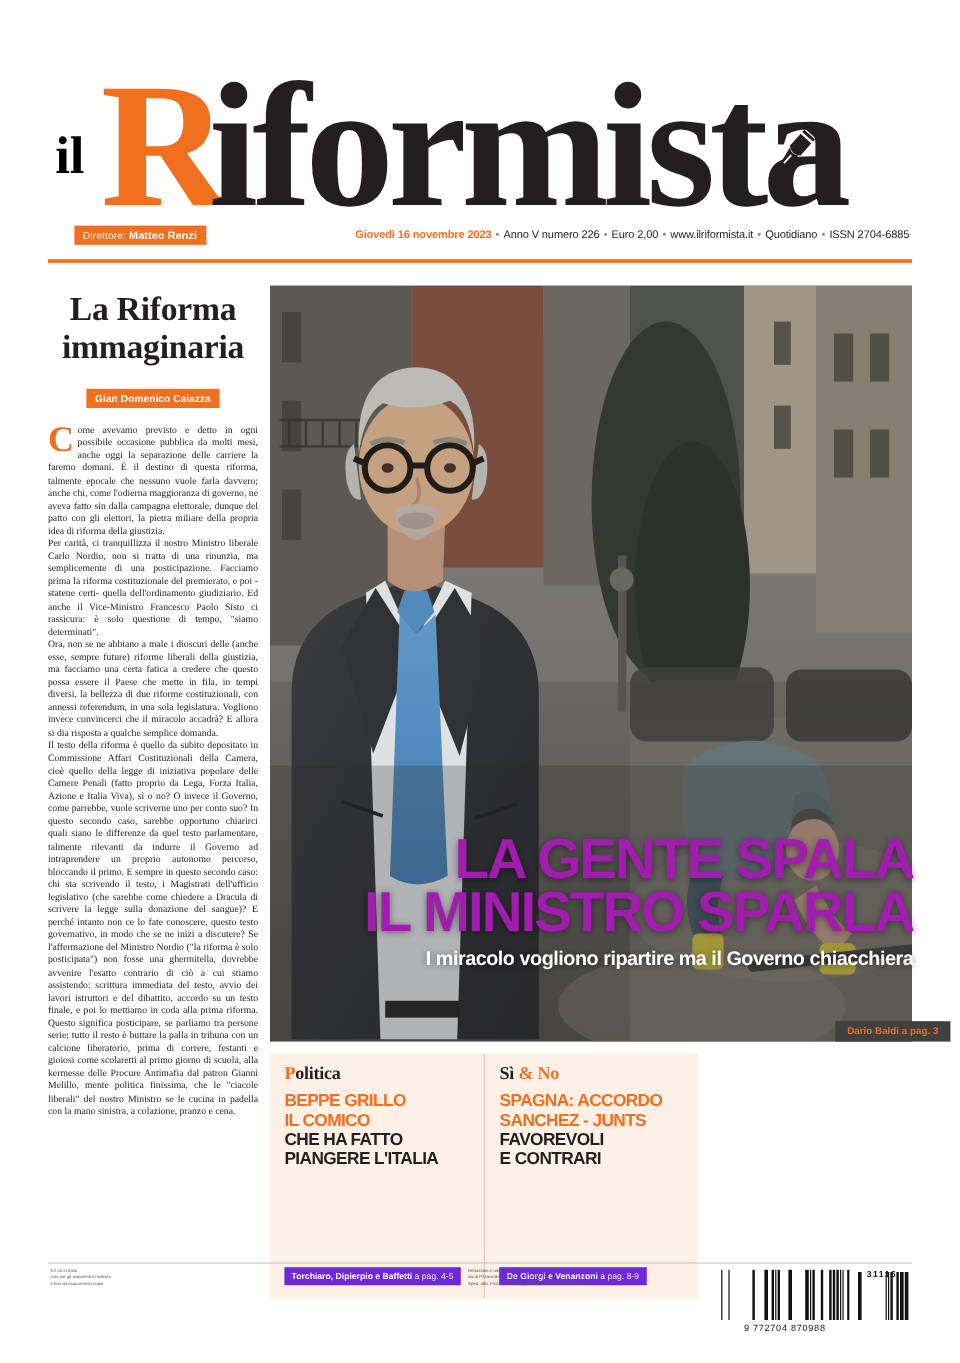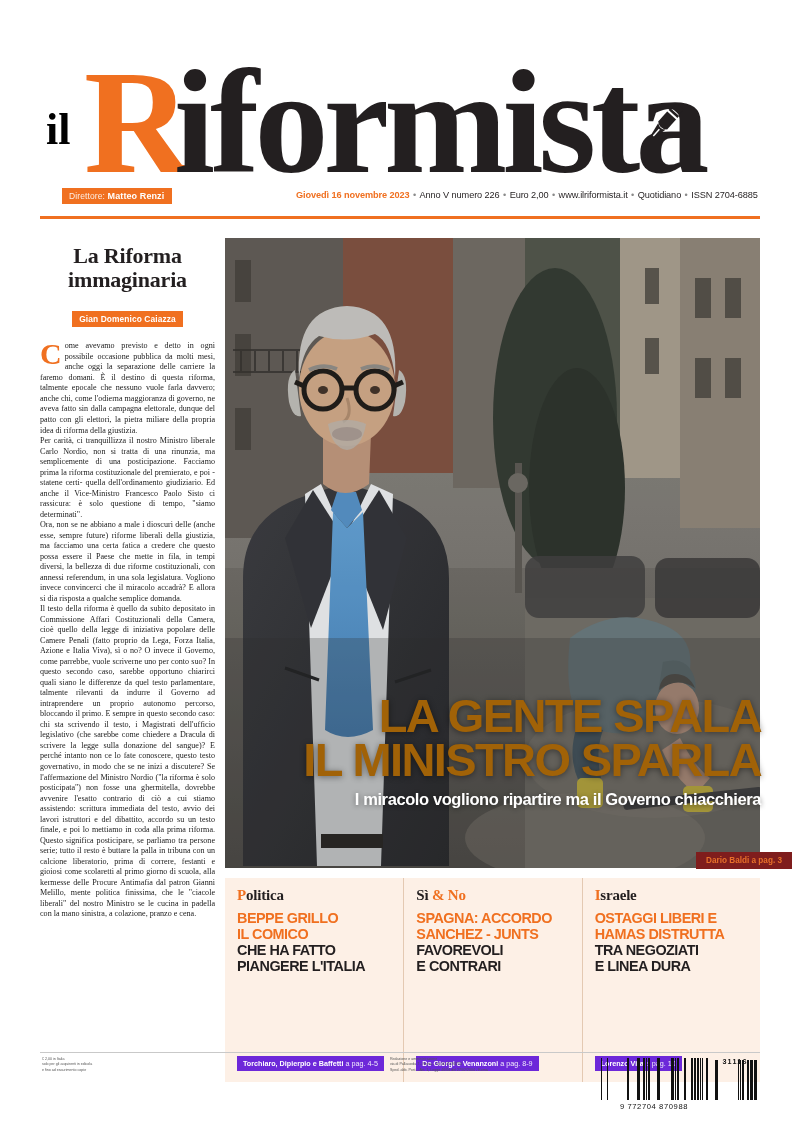--- a/index.html
+++ b/index.html
@@ -52,21 +52,21 @@
   .dateline .sep{color:#8a8a8a;padding:0 1px;}
 
   .rule-orange{
     position:absolute;left:40px;top:216px;width:720px;height:3px;background:#f07020;
   }
 
   
   .editorial{position:absolute;left:40px;top:238px;width:175px;}
   .ed-title{
     font-family:"Liberation Serif",serif;
-    font-weight:700;font-size:22px;line-height:1.1;
+    font-weight:700;font-size:28px;line-height:1.1;
     color:#231f20;text-align:center;letter-spacing:-.2px;
     margin:6px 0 0 0;
   }
   .ed-author-wrap{text-align:center;margin-top:16px;}
   .ed-author{
     display:inline-block;background:#f07020;color:#fff;
     font-family:"Liberation Sans",sans-serif;
     font-size:8.4px;font-weight:700;padding:3px 7px;letter-spacing:.1px;
   }
   .ed-body{
@@ -95,36 +95,36 @@
     font-size:3.6px;line-height:1.5;color:#555;
   }
 
   
   .photo-block{position:absolute;left:225px;top:238px;width:535px;height:630px;overflow:hidden;background:#6e6d68;}
   .photo-svg{position:absolute;left:0;top:0;width:535px;height:630px;}
 
   .headline-wrap{position:absolute;left:233px;top:694px;width:528px;}
   .headline{
     font-family:"Liberation Sans",sans-serif;
-    font-weight:700;color:#a16207;
+    font-weight:700;color:#a21caf;
     font-size:47px;line-height:.94;letter-spacing:-1.6px;
     text-align:right;
     text-shadow:0 1px 6px rgba(0,0,0,.45);
     margin:0;
   }
   .headline .l2{display:block;}
   .subhead{
     font-family:"Liberation Sans",sans-serif;
     font-weight:700;color:#ffffff;font-size:16.5px;
     letter-spacing:-.4px;text-align:right;margin-top:8px;
     text-shadow:0 1px 5px rgba(0,0,0,.45);
   }
   .photo-credit-wrap{position:absolute;right:8px;top:849px;}
   .photo-credit{
-    display:inline-block;background:#7f1d1d;color:#e8702a;
+    display:inline-block;background:#404040;color:#e8702a;
     font-family:"Liberation Sans",sans-serif;
     font-size:8.2px;font-weight:700;padding:4px 10px;
   }
 
   
   .teasers{position:absolute;left:225px;top:878px;width:535px;height:204px;display:flex;gap:0;}
   .teaser{
     position:relative;background:#fdf0e6;
     width:178.33px;box-sizing:border-box;padding:10px 12px 10px 12px;
   }
@@ -370,30 +370,20 @@
       <div class="t-kicker"><span>Sì</span> <span class="hl">&amp; No</span></div>
       <div class="t-head">
         <span class="o">SPAGNA: ACCORDO</span>
         <span class="o">SANCHEZ - JUNTS</span>
         <span class="k">FAVOREVOLI</span>
         <span class="k">E CONTRARI</span>
       </div>
       <span class="t-credit"><span>De Giorgi e Venanzoni</span> <span class="pg">a pag. 8-9</span></span>
     </div>
 
-    <div class="teaser">
-      <div class="t-kicker"><span class="hl">I</span><span>sraele</span></div>
-      <div class="t-head">
-        <span class="o">OSTAGGI LIBERI E</span>
-        <span class="o">HAMAS DISTRUTTA</span>
-        <span class="k">TRA NEGOZIATI</span>
-        <span class="k">E LINEA DURA</span>
-      </div>
-      <span class="t-credit"><span>Lorenzo Vita</span> <span class="pg">a pag. 10</span></span>
-    </div>
   </div>
 
   <div class="footer-rule"></div>
   <div class="fineprint-left" id="fp-left">
       <div>€ 2,00 in Italia</div>
       <div>solo per gli acquirenti in edicola</div>
       <div>e fino ad esaurimento copie</div>
     </div>
   <div class="fineprint-right" id="fp-right">
       <div>Redazione e amministrazione</div>

